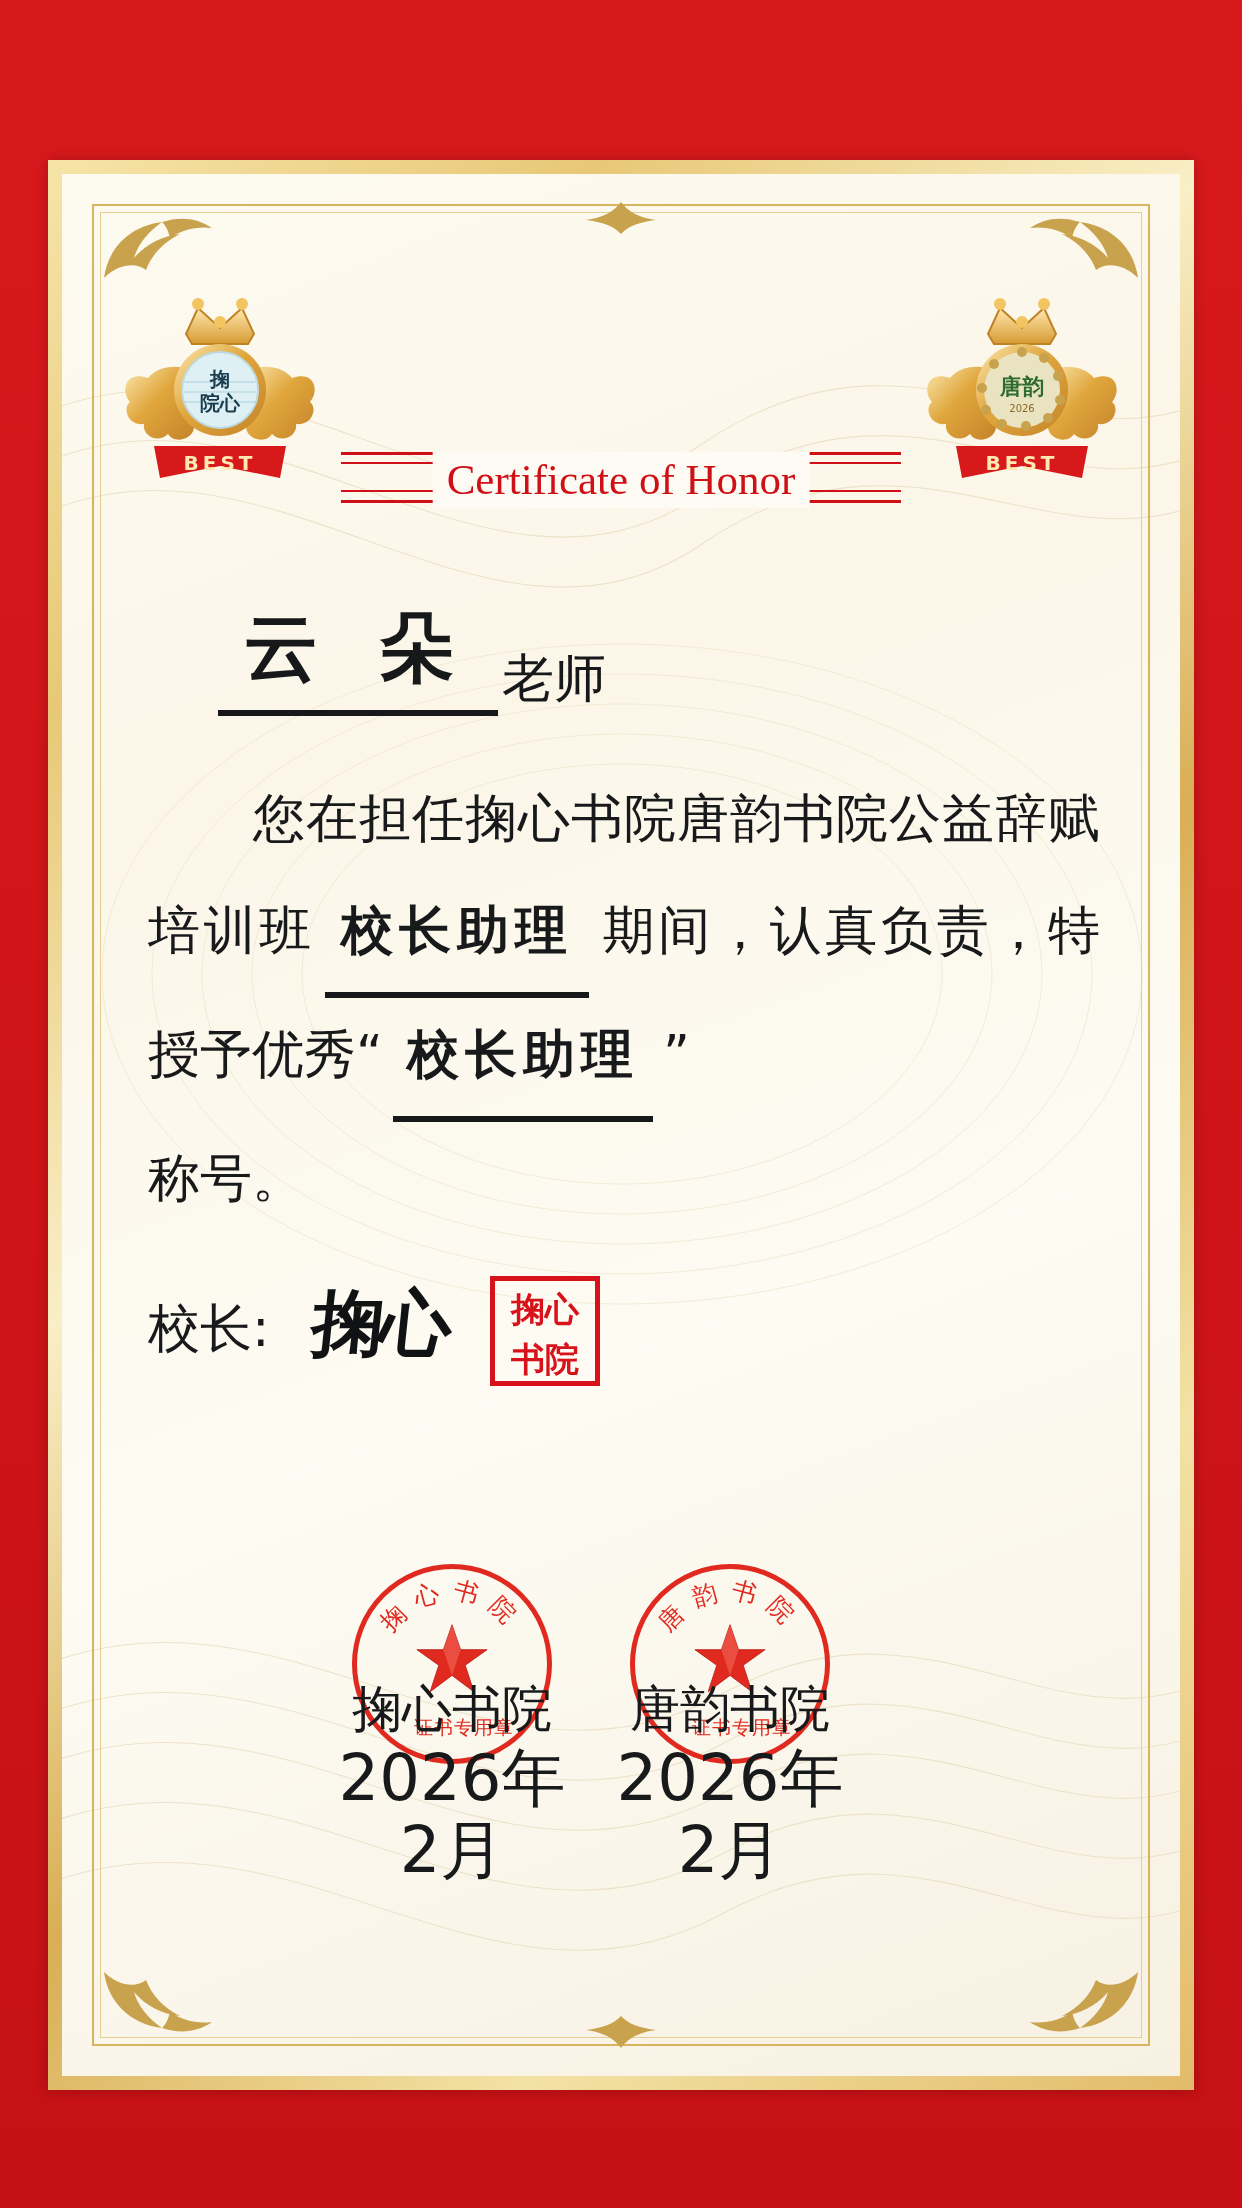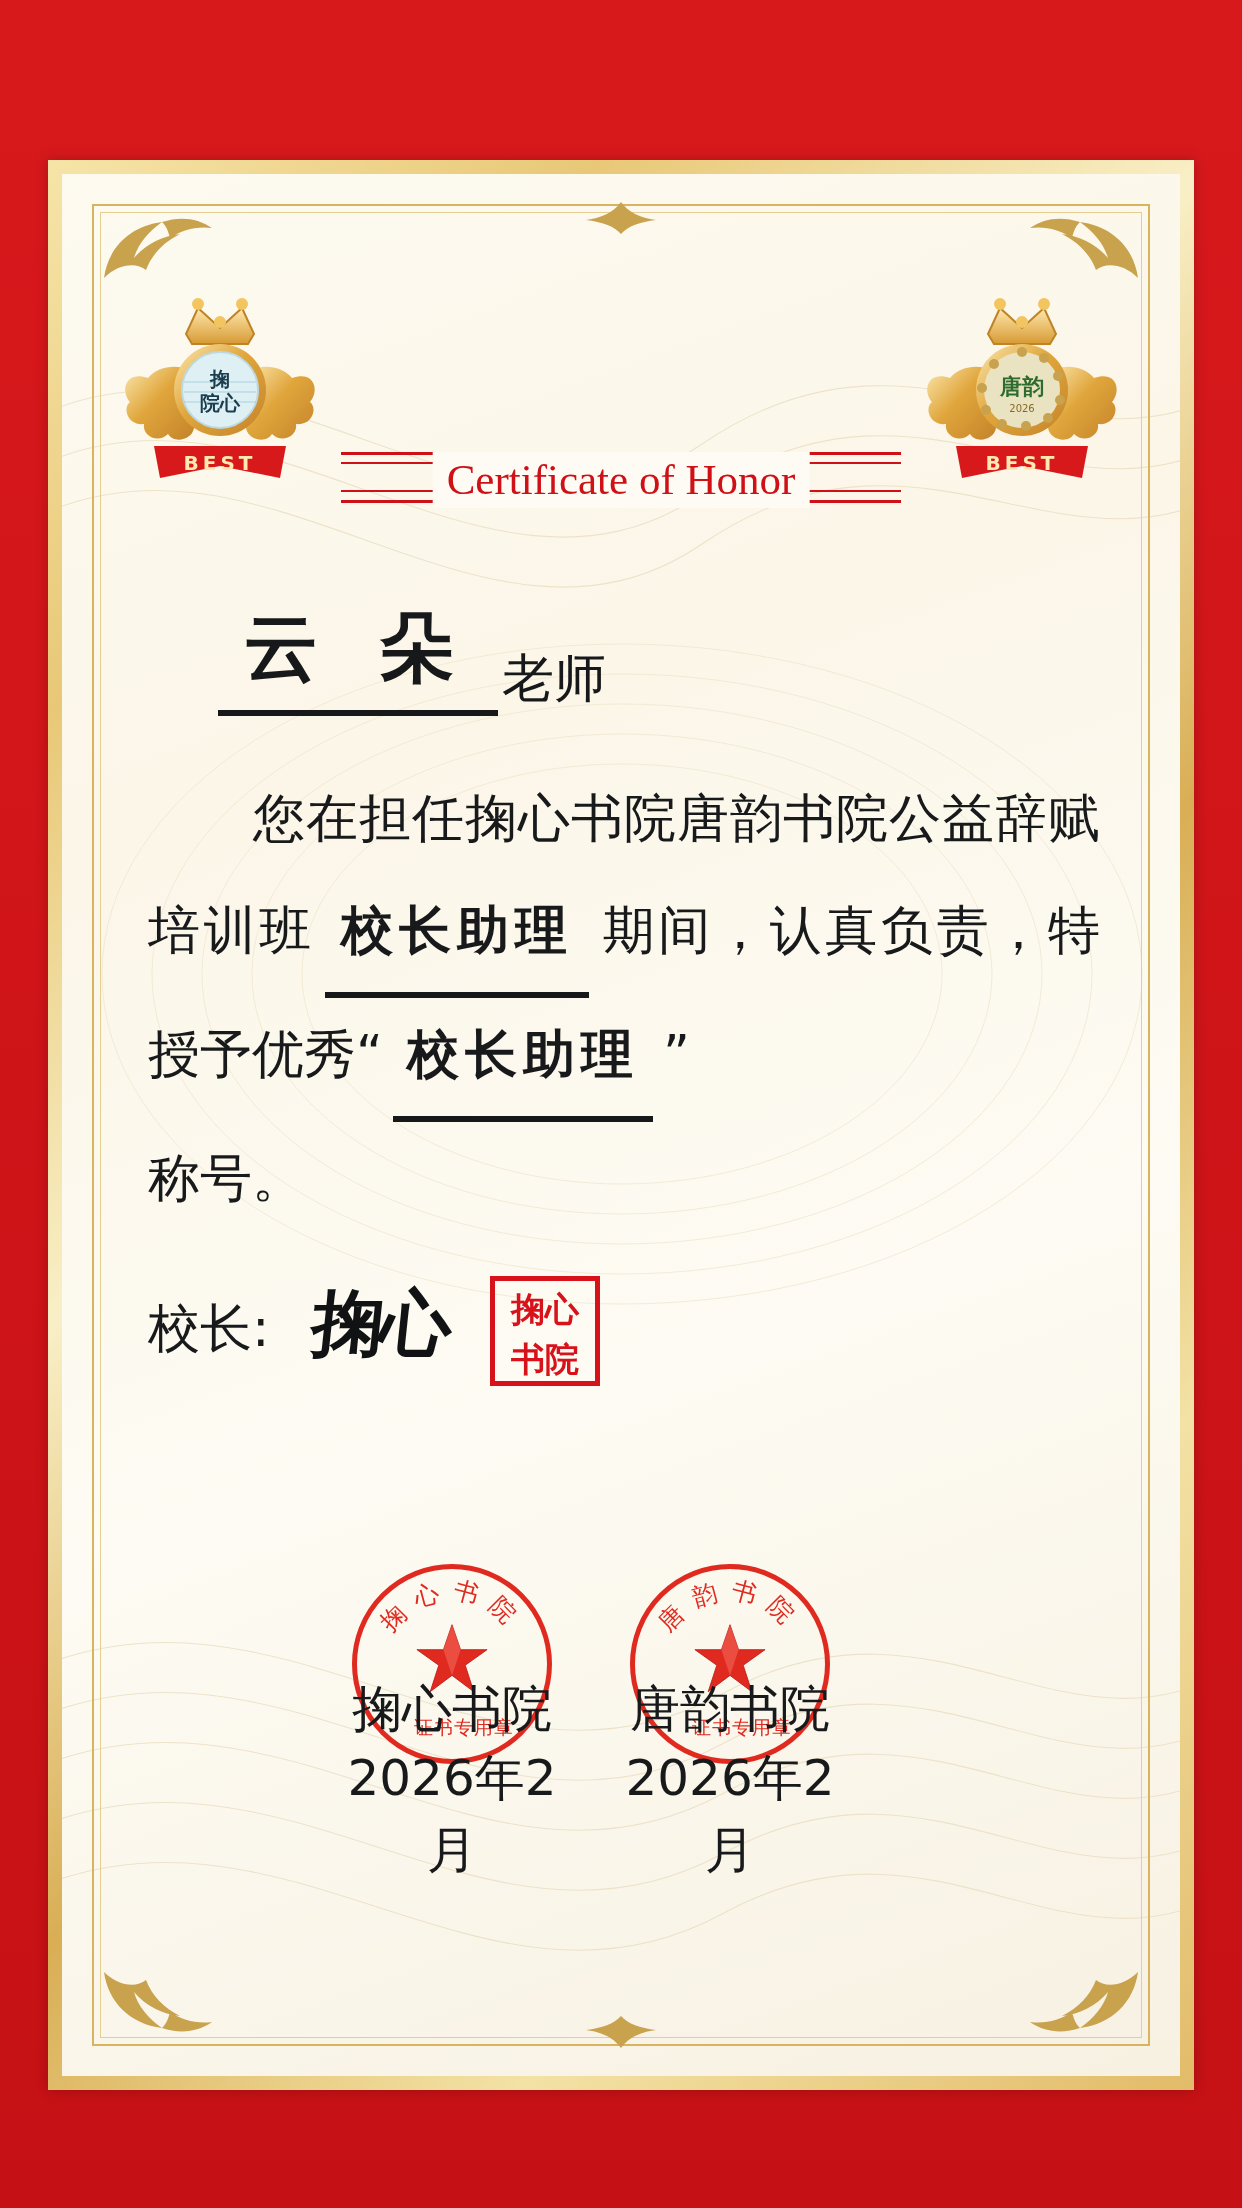--- a/index.html
+++ b/index.html
@@ -304,21 +304,21 @@
   }
   .stamp-name {
     position: relative;
     font-size: 50px;
     color: #17191b;
     font-family: "DejaVu Sans", "Liberation Sans", sans-serif;
     line-height: 66px;
   }
   .stamp-date {
     position: relative;
-    font-size: 50px;
+    font-size: 64px;
     color: #17191b;
     font-family: "DejaVu Sans", "Liberation Sans", sans-serif;
     line-height: 72px;
   }
 </style>
 </head>
 <body>
 
 <div class="page">
 

